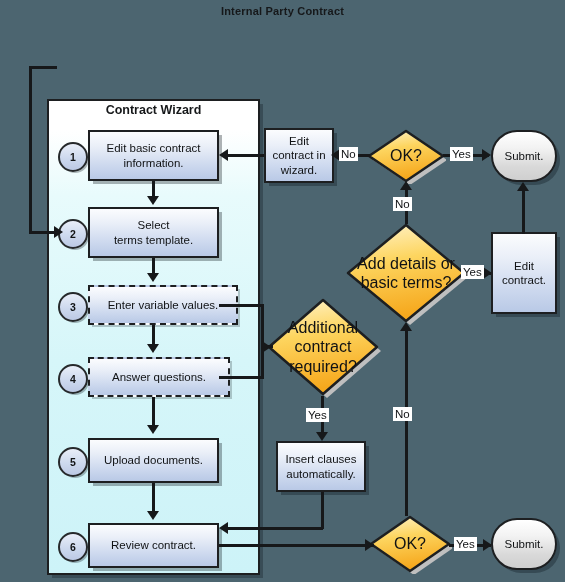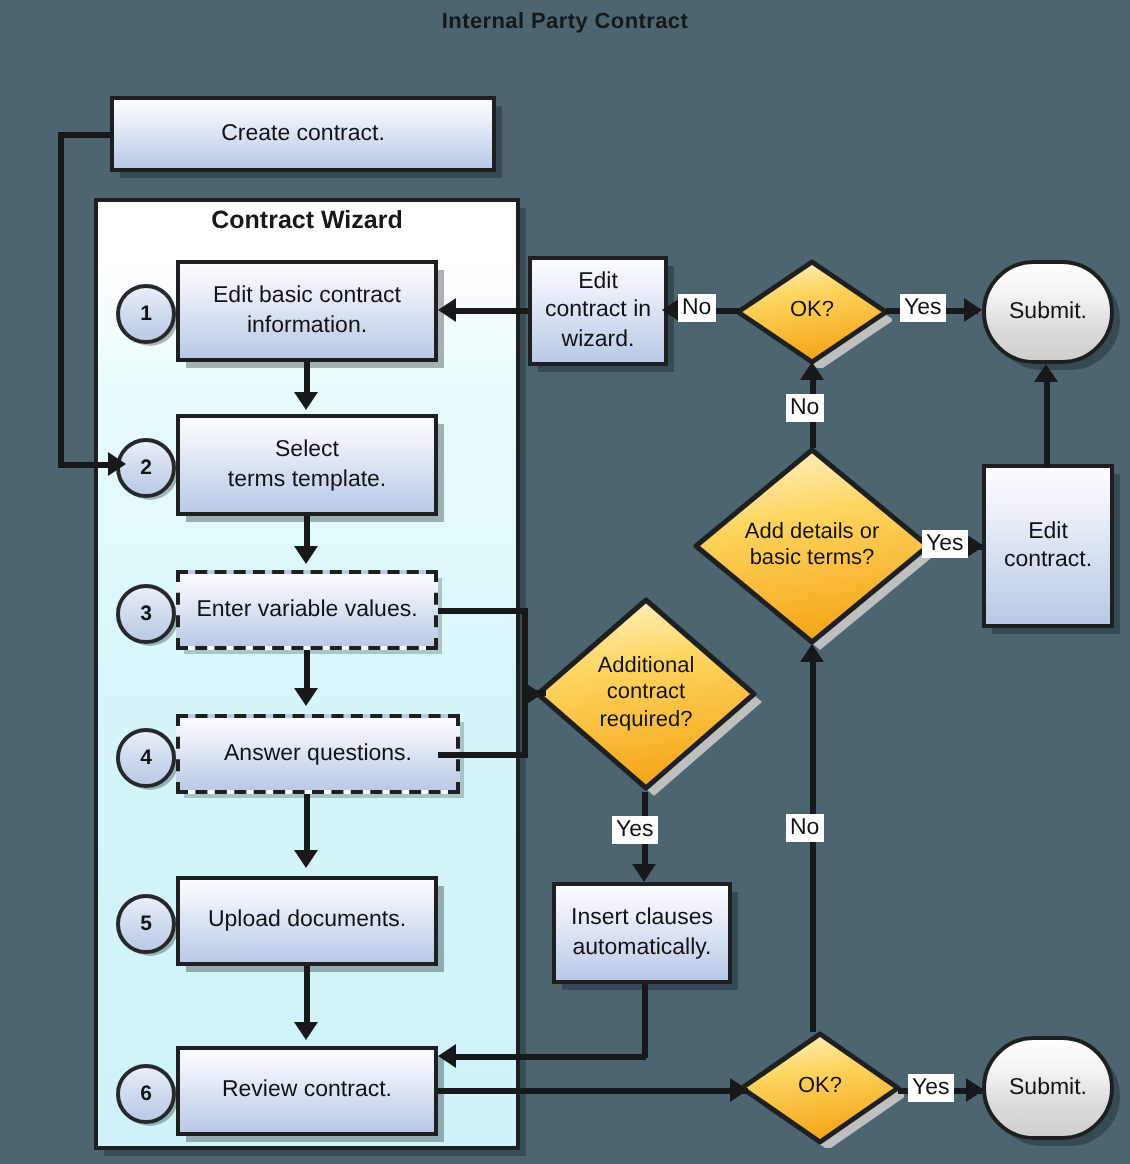--- a/index.html
+++ b/index.html
@@ -53,21 +53,21 @@
     box-shadow:4px 4px 0 -1px rgba(10,20,25,.32);
     display:flex;align-items:center;justify-content:center;
     font-size:11.5px;color:#101214;
   }
 
   
   .dia{position:absolute;}
   .dia .shp{position:absolute;inset:0;}
   .dia .lbl{
     position:absolute;inset:0;display:flex;align-items:center;justify-content:center;
-    text-align:center;font-size:11px;color:#101214;line-height:1.2;
+    text-align:center;font-size:16px;color:#101214;line-height:1.2;
     pointer-events:none;
   }
 
   
   .step{
     position:absolute;width:26px;height:26px;border-radius:50%;
     border:2px solid #26292b;
     background:linear-gradient(to bottom,#e9eef8 0%,#cdd9ee 55%,#bcc9e4 100%);
     box-shadow:2px 2px 0 -1px rgba(10,20,25,.3);
     display:flex;align-items:center;justify-content:center;
@@ -91,23 +91,20 @@
     border:0;white-space:nowrap;
   }
 </style>
 </head>
 <body>
 
 <div id="canvas">
 
   <div class="title">Internal Party Contract</div>
 
-  <div class="box" style="left:55px;top:48px;width:193px;height:38px;">
-    <span>Create contract.</span>
-  </div>
 
   <div class="wizard-panel"></div>
   <div class="wizard-title">Contract Wizard</div>
 
   <div class="step" style="left:58px;top:142px;">
     <span>1</span>
   </div>
   <div class="box" style="left:88px;top:130px;width:131px;height:51px;flex-direction:column;">
     <span>Edit basic contract</span>
     <span>information.</span>
@@ -117,21 +114,21 @@
     <span>2</span>
   </div>
   <div class="box" style="left:88px;top:207px;width:131px;height:51px;flex-direction:column;">
     <span>Select</span>
     <span>terms template.</span>
   </div>
 
   <div class="step" style="left:58px;top:292px;">
     <span>3</span>
   </div>
-  <div class="box dashed" style="left:88px;top:285px;width:131px;height:40px;">
+  <div class="box dashed" style="left:88px;top:285px;width:150px;height:40px;">
     <span>Enter variable values.</span>
   </div>
 
   <div class="step" style="left:58px;top:364px;">
     <span>4</span>
   </div>
   <div class="box dashed" style="left:88px;top:357px;width:142px;height:40px;">
     <span>Answer questions.</span>
   </div>
 

